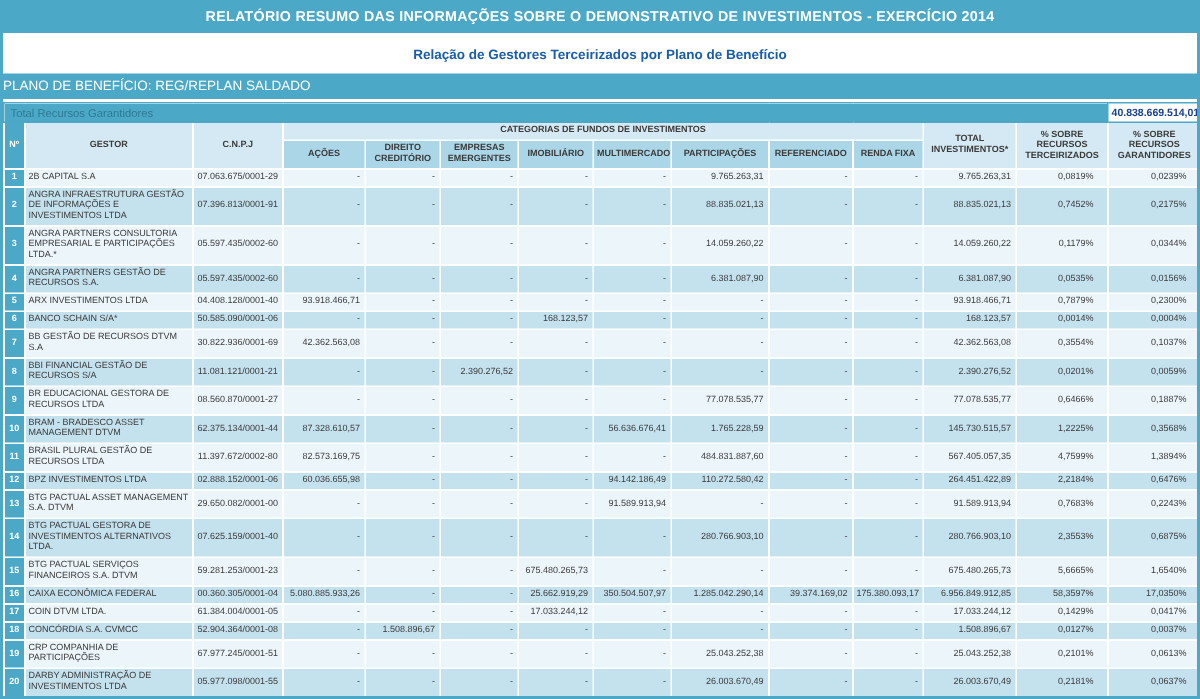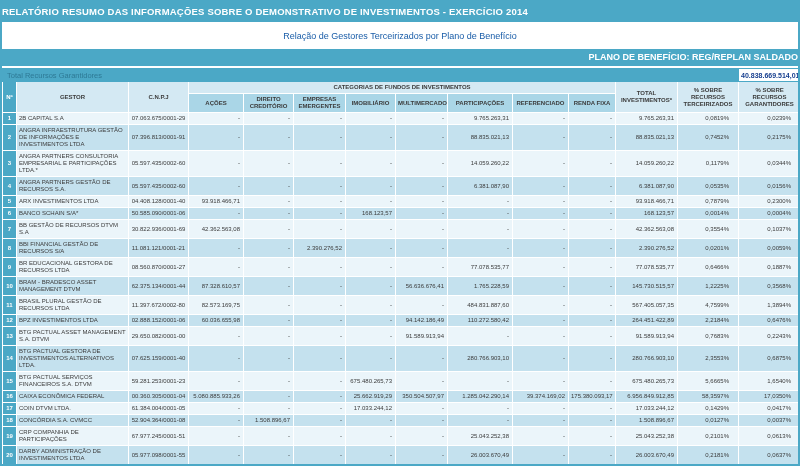--- a/index.html
+++ b/index.html
@@ -4,23 +4,23 @@
 <style>
   :root{
     --teal:#4BA8C6; --header-bg:#D4E9F3; --chip-bg:#AAD6E7;
     --row-odd:#EBF5FA; --row-even:#C4E1EE; --text:#3B3B3B;
     --subtitle:#1A5DA8; --total-val:#173F8F; --total-label:#2E7A96;
   }
   *{box-sizing:border-box; margin:0; padding:0;}
   body{width:800px; height:466px; font-family:"Liberation Sans", sans-serif; background:#fff;}
   .page{width:800px; height:466px; border:2px solid var(--teal); background:#fff; overflow:hidden;}
   .title-bar{background:var(--teal); color:#fff; font-weight:bold; font-size:9.5px;
-    padding:4px 0 5px; letter-spacing:.2px;}
-  .subtitle{color:var(--subtitle); font-weight:normal; font-size:9px; text-align:center; padding:9px 0 8px; background:#fff;}
-  .plan-bar{background:var(--teal); color:#fff; font-weight:bold; font-size:9px; text-align:right; padding:3px 0 4px;}
+    text-align:center; padding:4px 0 5px; letter-spacing:.2px;}
+  .subtitle{color:var(--subtitle); font-weight:bold; font-size:9px; text-align:center; padding:9px 0 8px; background:#fff;}
+  .plan-bar{background:var(--teal); color:#fff; font-weight:normal; font-size:9px; text-align:left; padding:3px 0 4px;}
   .gap{height:2px; background:#fff;}
   table{width:100%; border-collapse:collapse; table-layout:fixed;}
   td,th{border:1px solid #fff; font-size:6px; color:var(--text); line-height:7px;
     padding:2px 2px; overflow:hidden; vertical-align:middle;}
   tr.total-row td{border:1px solid var(--teal);}
   .total-label{background:var(--teal); color:var(--total-label); font-weight:normal; font-size:7.5px; padding:2px 4px; height:13px;}
   .total-value{background:#fff; color:var(--total-val); font-weight:bold; font-size:7px; text-align:right; padding-right:3px;}
   thead th{background:var(--header-bg); font-size:6px; font-weight:bold; text-align:center; line-height:7px;}
   thead th.num-h{background:var(--teal); color:#fff;}
   thead th.chip{background:var(--chip-bg);}

